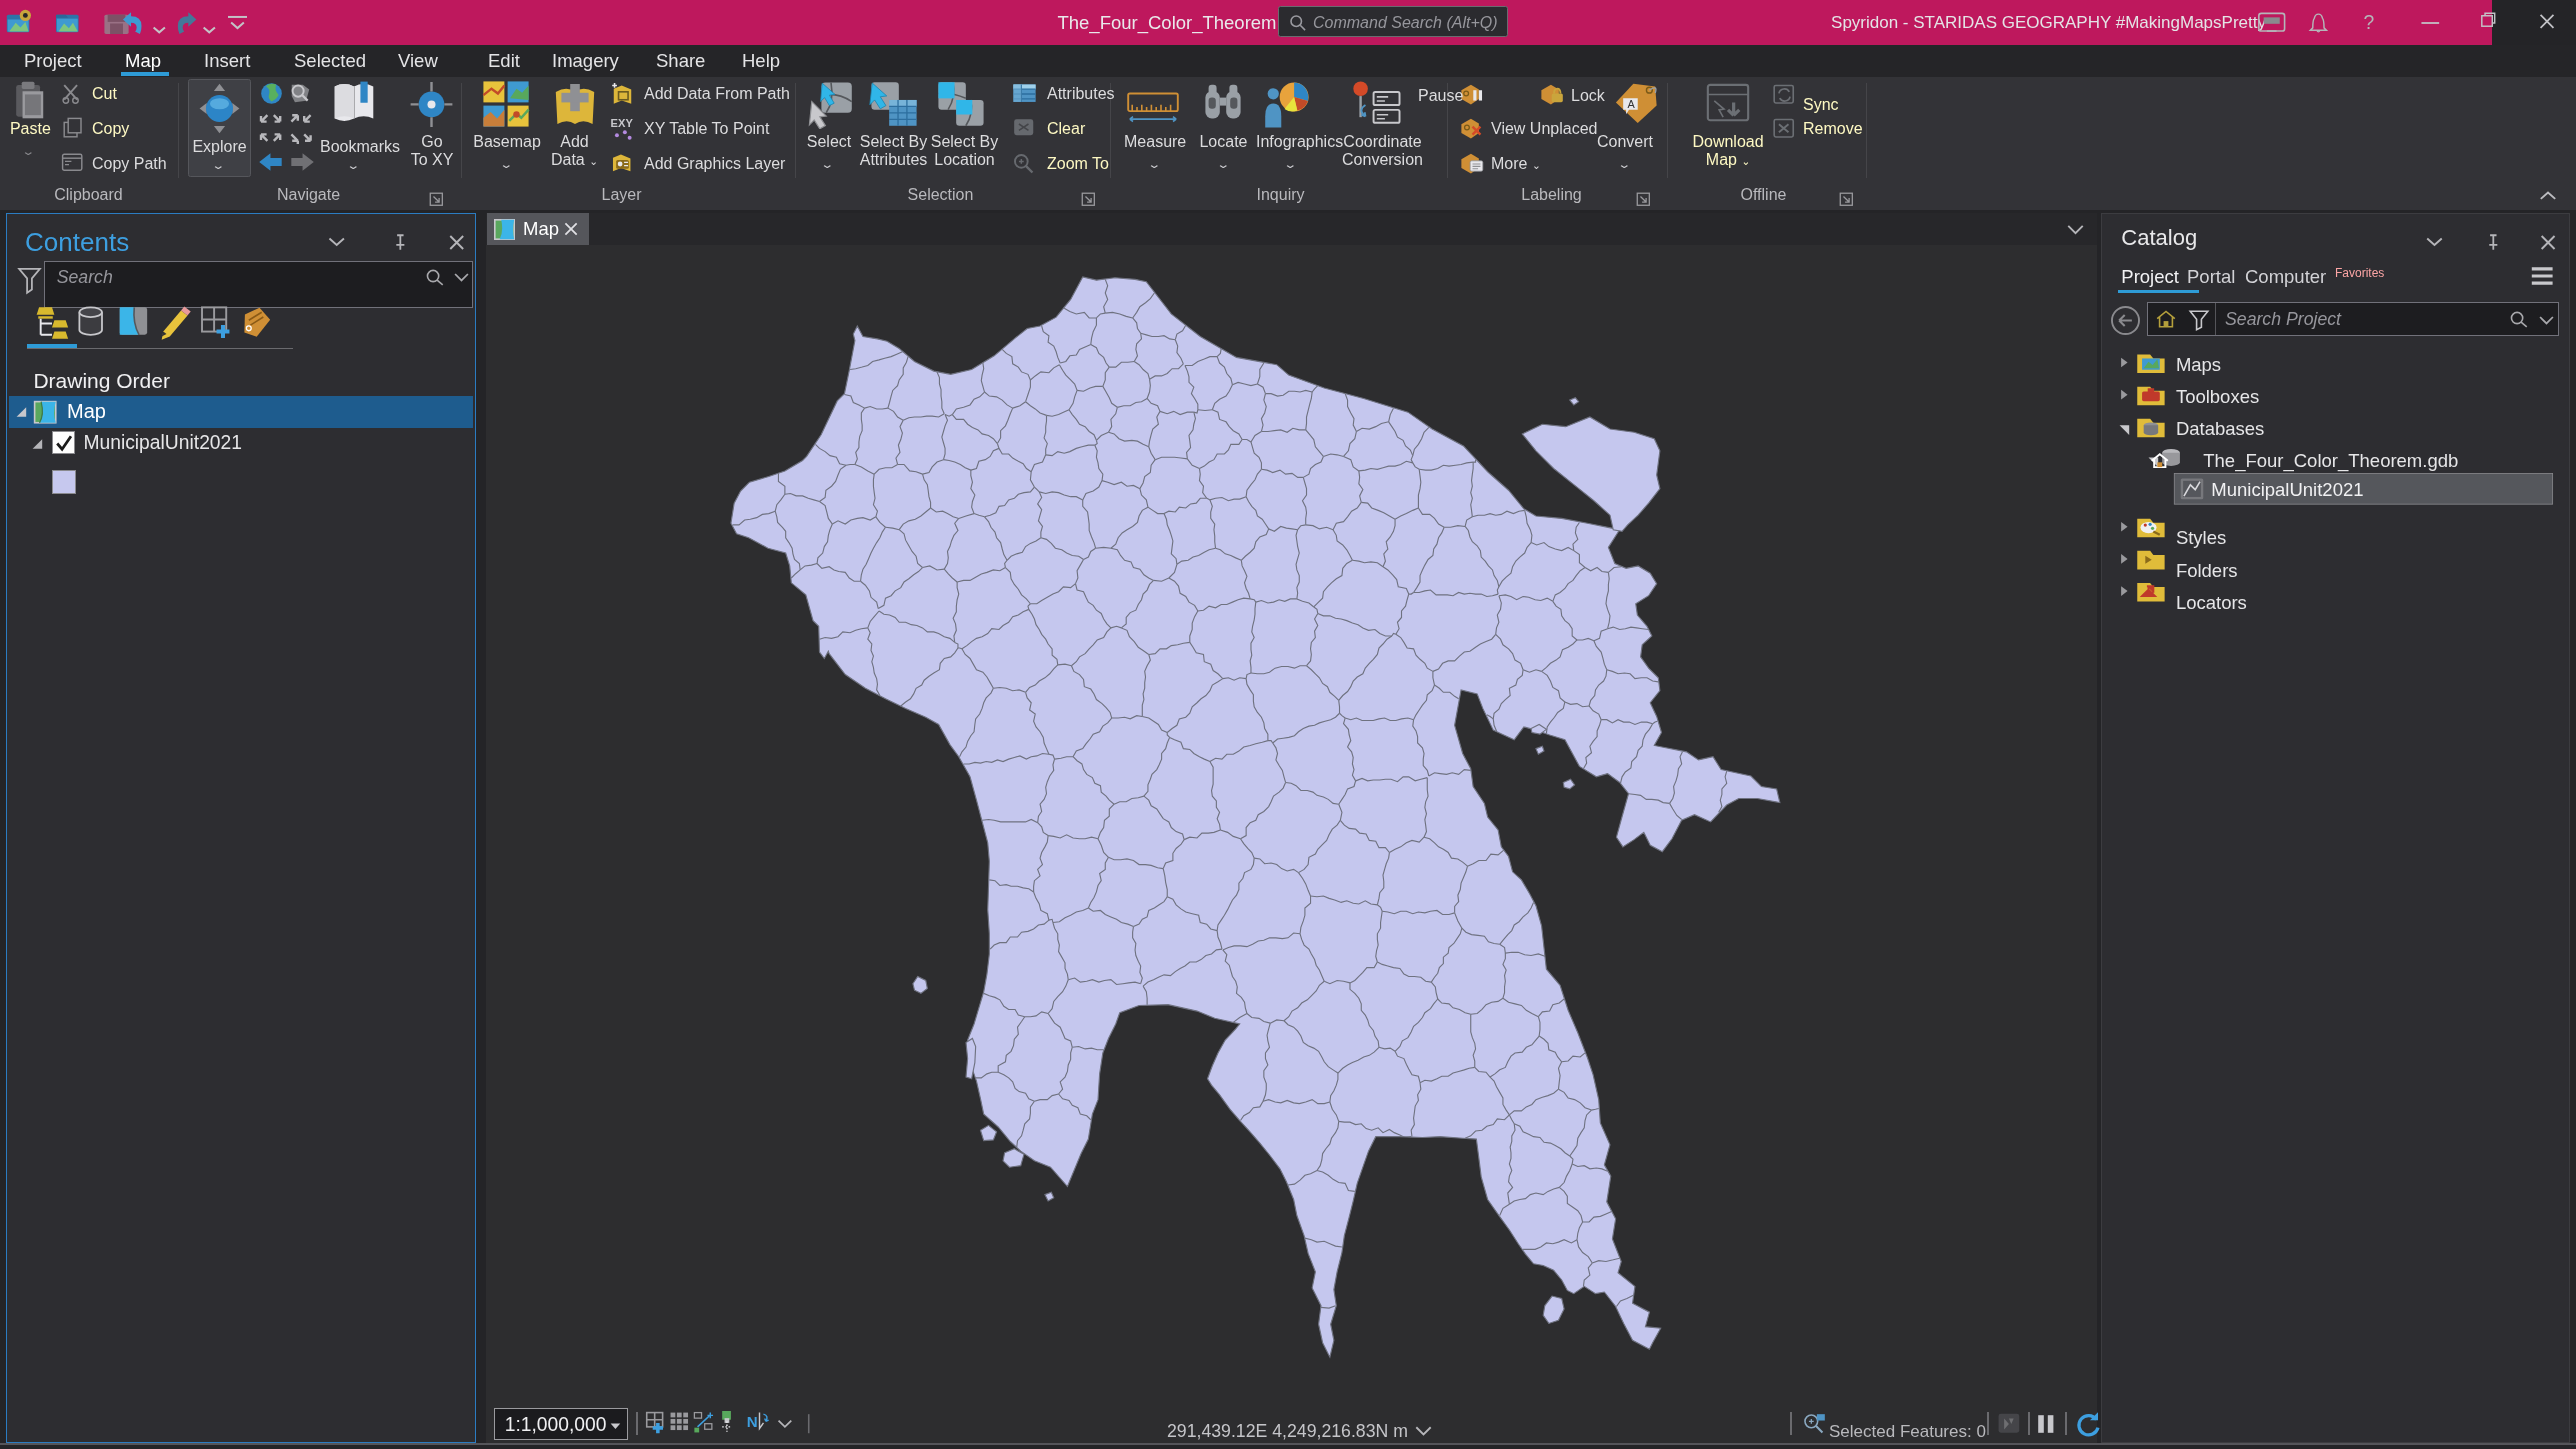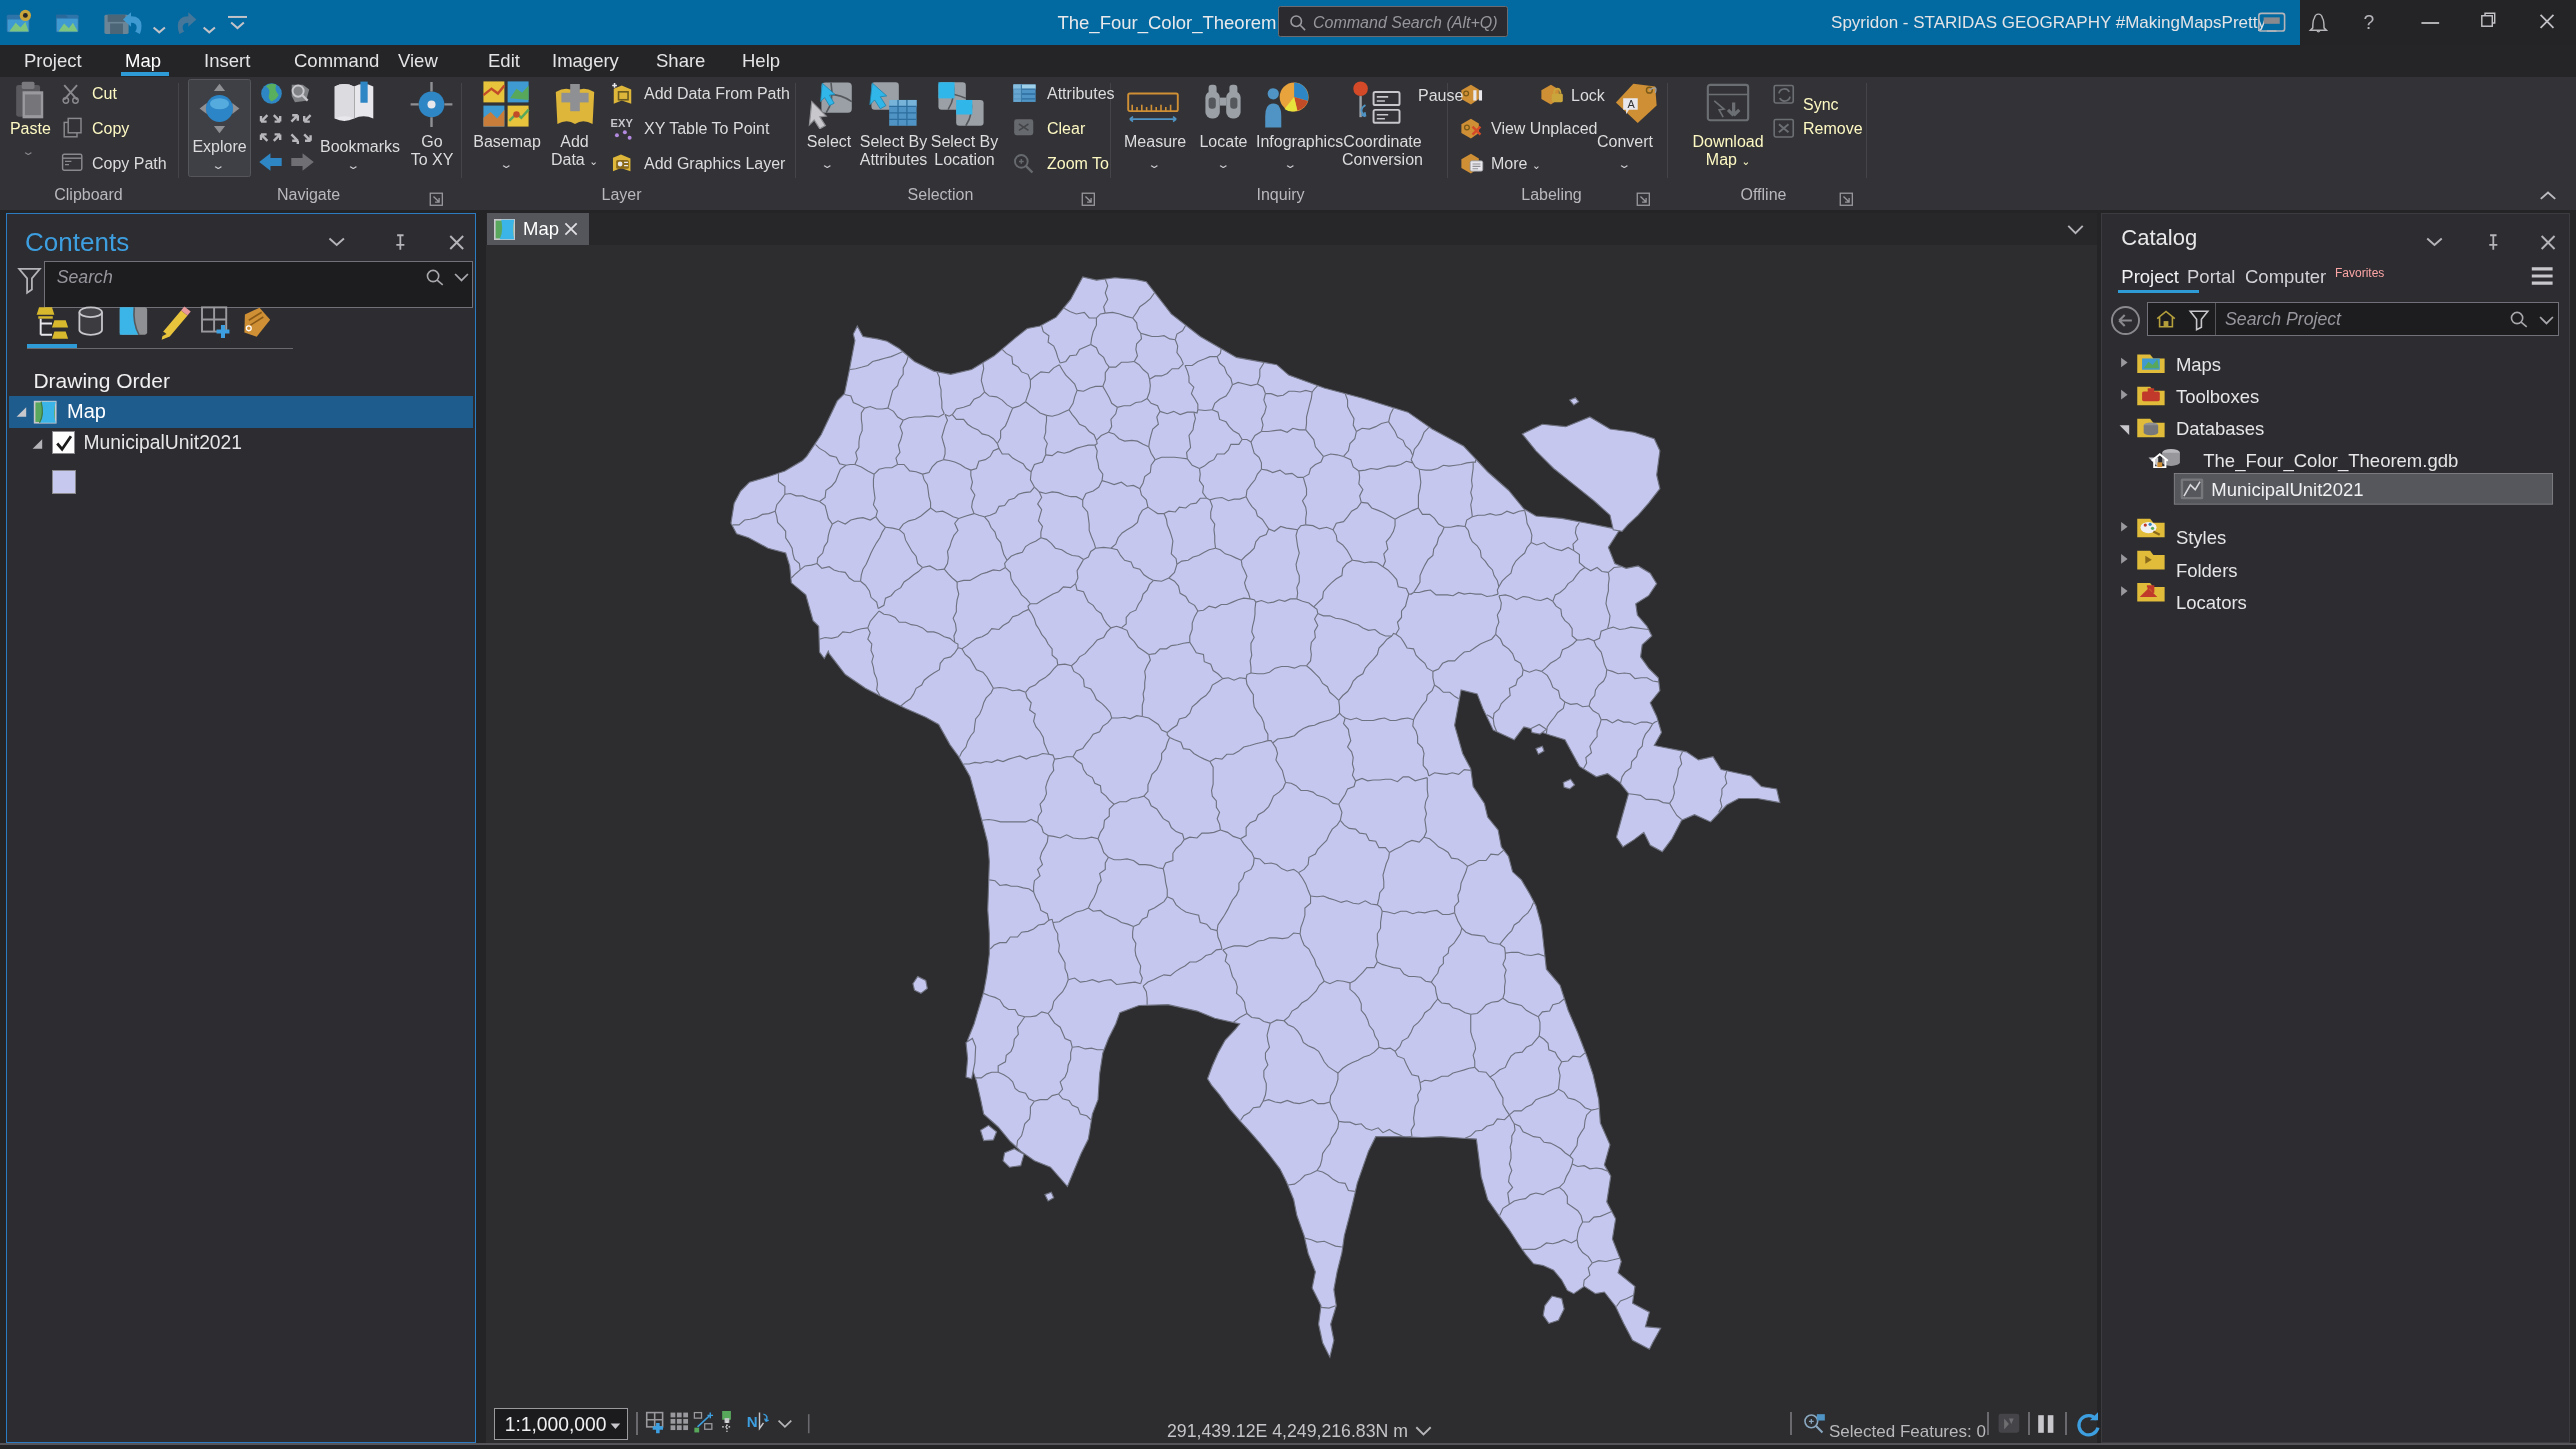--- a/index.html
+++ b/index.html
@@ -1,17 +1,17 @@
 <!DOCTYPE html>
 <html style="font-size:13px"><head><meta charset="utf-8">
 <style>
 *{margin:0;padding:0;box-sizing:border-box}
 html,body{width:2576px;height:1449px;background:#242427;font-family:"Liberation Sans",sans-serif;overflow:hidden}
 .abs{position:absolute}
-#titlebar{position:absolute;left:0;top:0;width:2300px;height:45px;background:#0369a1}
+#titlebar{position:absolute;left:0;top:0;width:2492px;height:45px;background:#be185d}
 #tabrow{position:absolute;left:0;top:45px;width:2576px;height:32px;background:#252528}
 #ribbon{position:absolute;left:0;top:77px;width:2576px;height:134px;background:#333337;border-bottom:1.6px solid #242427}
 .rtab{position:absolute;top:4.8px;font-size:18.5px;color:#e4e4e6}
 .gsep{position:absolute;top:6.4px;width:0.8px;height:95px;background:#454549}
 .glabel{position:absolute;top:109px;font-size:16px;color:#b9b9bd;text-align:center}
 .btnlabel{position:absolute;font-size:16px;color:#dcdcde;text-align:center}
 .smalltext{position:absolute;font-size:16px;color:#dcdcde;white-space:nowrap}
 .graytext{color:#fef9c3}
 .chev{position:absolute;font-size:10.5px;color:#cfcfd3;transform:scaleX(1.6)}
 #leftpanel{position:absolute;left:6.4px;top:213px;width:470px;height:1230px;background:#2d2d31;border:1.6px solid #2b7cc2}
@@ -67,21 +67,21 @@
   <rect x="283" y="7" width="13" height="13" fill="none" stroke="#c3c3c7" stroke-width="1.8"></rect>
       <path d="M287 7 l0 -3 12 0 0 12 -3 0" stroke="#c3c3c7" stroke-width="1.8" fill="none"></path>
   <path d="M356 6 l16 16 m0 -16 l-16 16" stroke="#c3c3c7" stroke-width="2.2"></path>
  </svg>
 </div>
 <div id="tabrow">
  <div class="rtab" style="left:24px">Project</div>
  <div class="rtab" style="left:125px;color:#fff">Map</div>
  <div class="abs" style="left:121px;top:27px;width:48px;height:4px;background:#2e9bd6"></div>
  <div class="rtab" style="left:204px">Insert</div>
- <div class="rtab" style="left:294px">Command</div>
+ <div class="rtab" style="left:294px">Selected</div>
  <div class="rtab" style="left:398px">View</div>
  <div class="rtab" style="left:488px">Edit</div>
  <div class="rtab" style="left:552px">Imagery</div>
  <div class="rtab" style="left:656px">Share</div>
  <div class="rtab" style="left:742px">Help</div>
 </div>
 <div id="ribbon">
  <div class="gsep" style="left:178px"></div>
     <div class="gsep" style="left:461px"></div>
     <div class="gsep" style="left:795px"></div>

